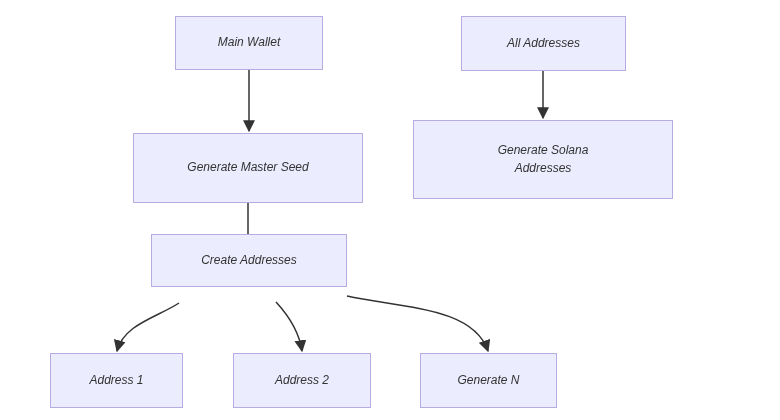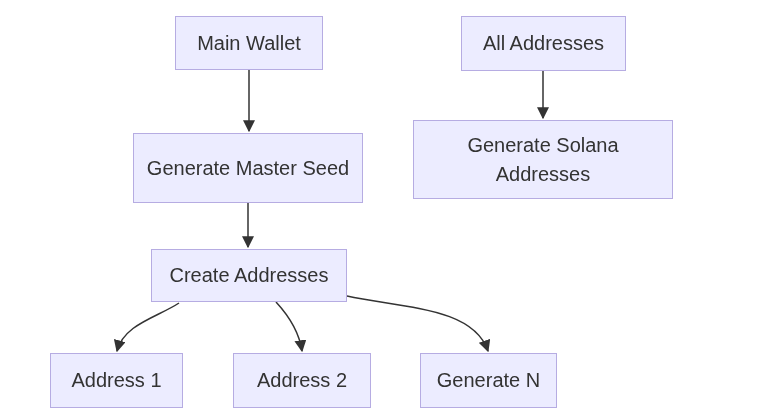--- a/index.html
+++ b/index.html
@@ -34,24 +34,25 @@
   }
   .arrow-head-shape { fill: var(--edge-color); stroke: none; }
   .node {
     position: absolute;
     display: flex;
     align-items: center;
     justify-content: center;
     background: var(--node-fill);
     border: 1.5px solid var(--node-border);
     color: var(--node-text);
-    font-size: 20px;
+    font-size: 12px;
     line-height: 1.45;
     text-align: center;
     white-space: pre-line;
+    font-style: italic;
   }
 </style>
 </head>
 <body>
 
 <div id="canvas">
 
   <svg id="edge-layer" viewBox="0 0 780 420" xmlns="http://www.w3.org/2000/svg">
     <defs>
       <marker id="arrowhead" viewBox="0 0 10 10" refX="9" refY="5" markerWidth="8" markerHeight="8" orient="auto">
@@ -65,21 +66,21 @@
     <path class="edge" d="M276,302 C288,315 299,331 302,351"></path>
     <path class="edge" d="M347,296 C403,308 473,307 488,351"></path>
   </svg>
 
   <div class="node" style="left: 175px; top: 16px; width: 148px; height: 54px;">
     <span>Main Wallet</span>
   </div>
   <div class="node" style="left: 133px; top: 133px; width: 230px; height: 70px;">
     <span>Generate Master Seed</span>
   </div>
-  <div class="node" style="left: 151px; top: 249px; width: 196px; height: 53px;">
+  <div class="node" style="left: 151px; top: 234px; width: 196px; height: 53px;">
     <span>Create Addresses</span>
   </div>
   <div class="node" style="left: 50px; top: 353px; width: 133px; height: 55px;">
     <span>Address 1</span>
   </div>
   <div class="node" style="left: 233px; top: 353px; width: 138px; height: 55px;">
     <span>Address 2</span>
   </div>
   <div class="node" style="left: 420px; top: 353px; width: 137px; height: 55px;">
     <span>Generate N</span>

